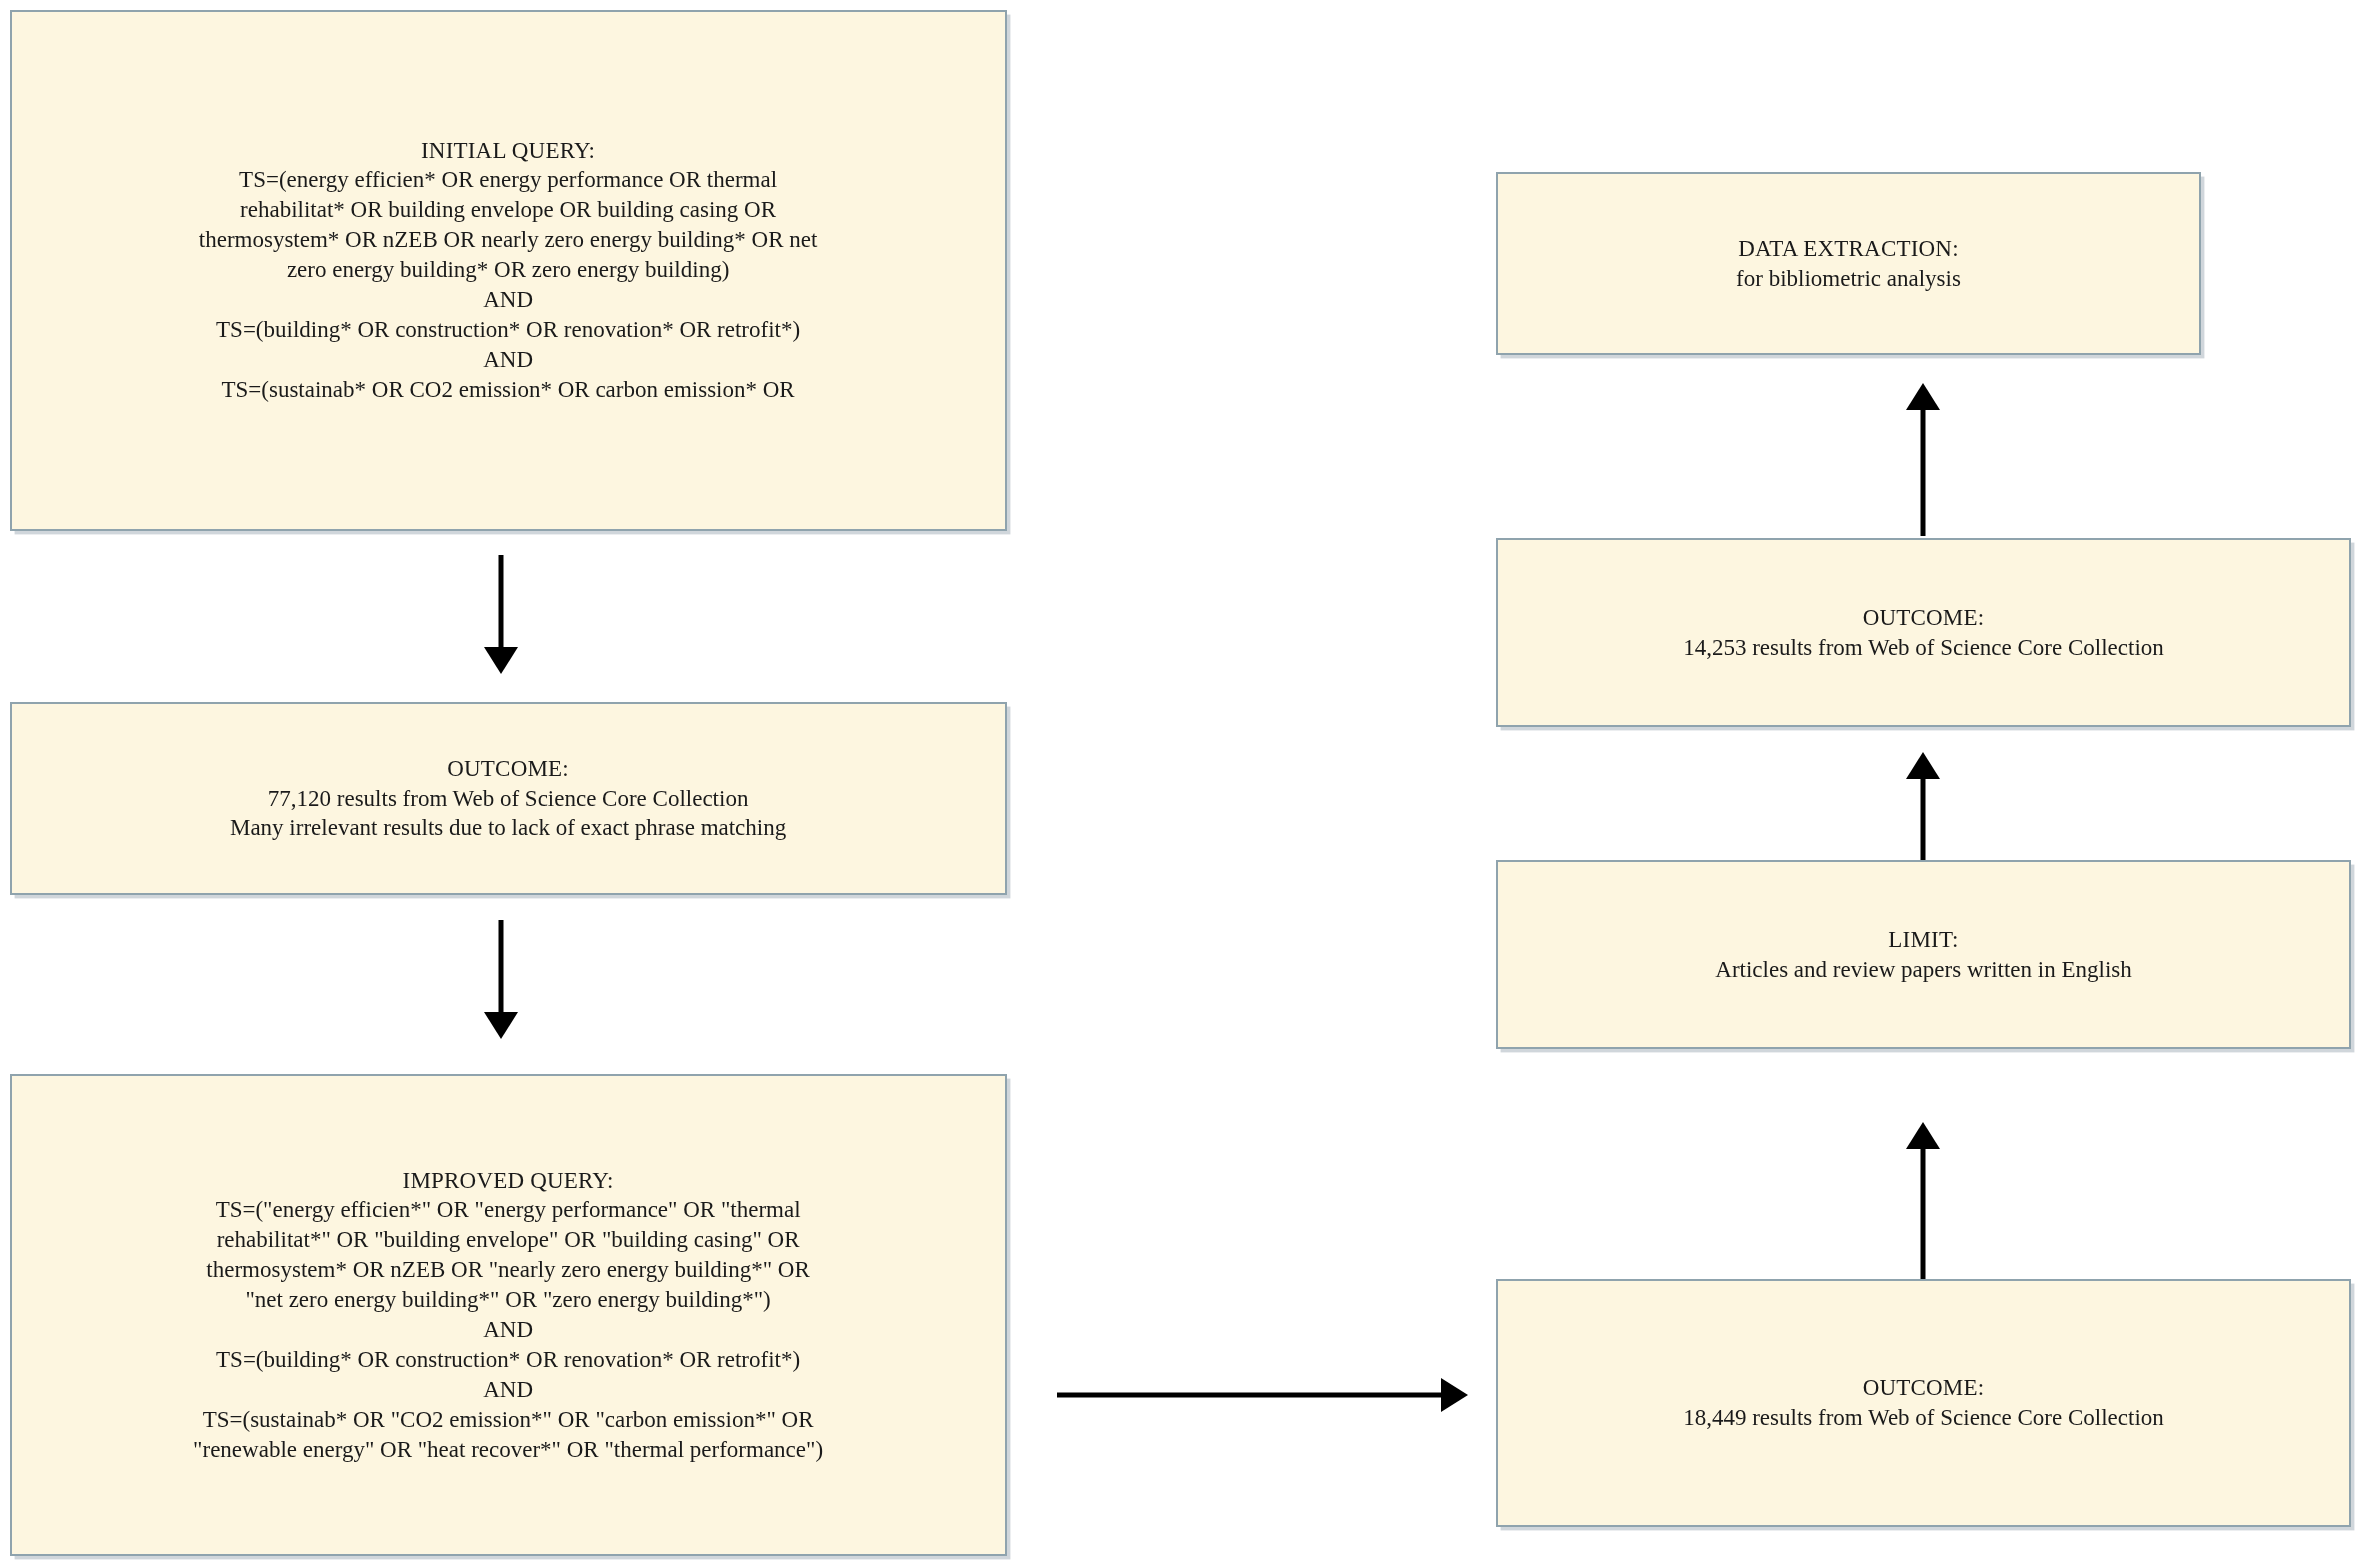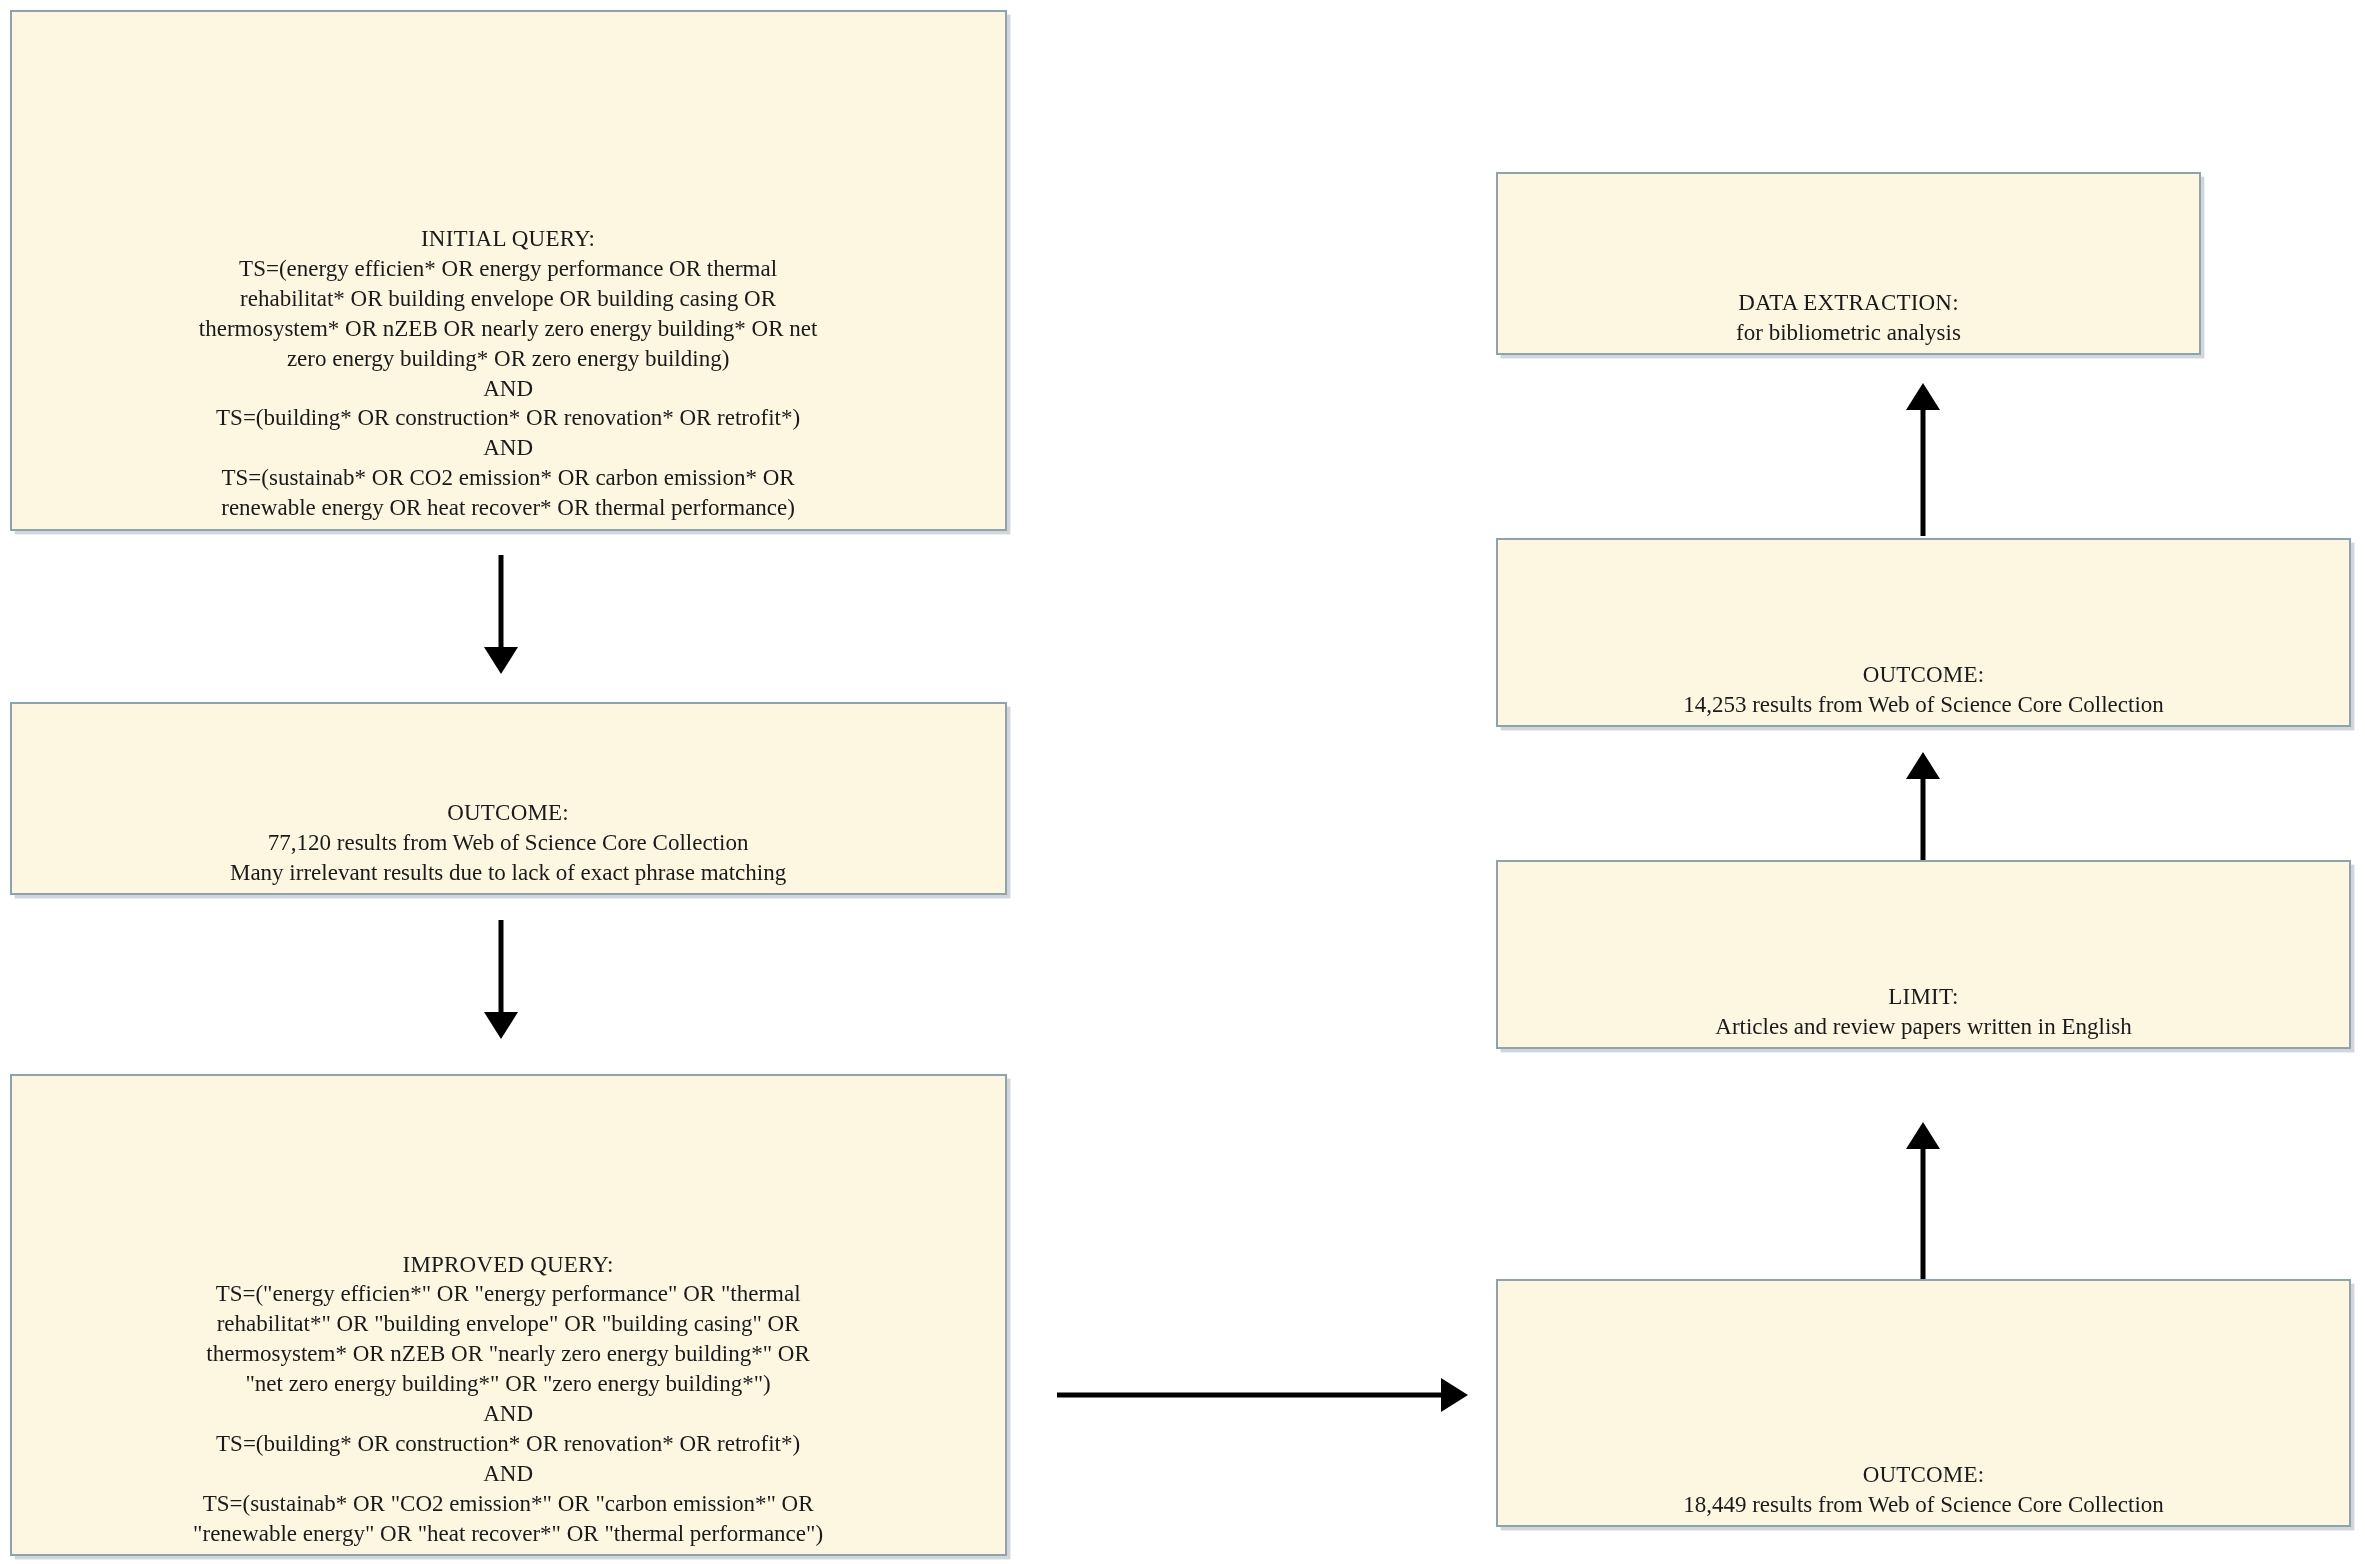--- a/index.html
+++ b/index.html
@@ -22,21 +22,21 @@
   
   .node {
     position: absolute;
     box-sizing: border-box;
     background: #FDF6E0;
     border: 2.8px solid #8FA3AD;
     box-shadow: 4px 4px 0 -0.6px rgba(150,165,175,0.45);
     display: flex;
     flex-direction: column;
     align-items: center;
-    justify-content: flex-end;
+    justify-content: center;
     text-align: center;
     padding: 5.6px 16px;
   }
   .node-title {
     font-size: 23px;
     line-height: 1.30;
     letter-spacing: 0.2px;
     white-space: nowrap;
   }
   .node-line {
@@ -102,21 +102,20 @@
   <div class="node" style="left:9.6px; top:9.6px; width:997px; height:521px;">
     <div class="node-title">INITIAL QUERY:</div>
     <div class="node-line">TS=(energy efficien* OR energy performance OR thermal</div>
     <div class="node-line">rehabilitat* OR building envelope OR building casing OR</div>
     <div class="node-line">thermosystem* OR nZEB OR nearly zero energy building* OR net</div>
     <div class="node-line">zero energy building* OR zero energy building)</div>
     <div class="node-line">AND</div>
     <div class="node-line">TS=(building* OR construction* OR renovation* OR retrofit*)</div>
     <div class="node-line">AND</div>
     <div class="node-line">TS=(sustainab* OR CO2 emission* OR carbon emission* OR</div>
-    <div class="node-line">renewable energy OR heat recover* OR thermal performance)</div>
   </div>
 
   <div class="arrow-v down" style="left:468px; top:555px; width:65px; height:119px;">
     <div class="shaft"></div>
     <div class="head"></div>
   </div>
 
   <div class="node" style="left:9.6px; top:702px; width:997px; height:193px;">
     <div class="node-title">OUTCOME:</div>
     <div class="node-line">

